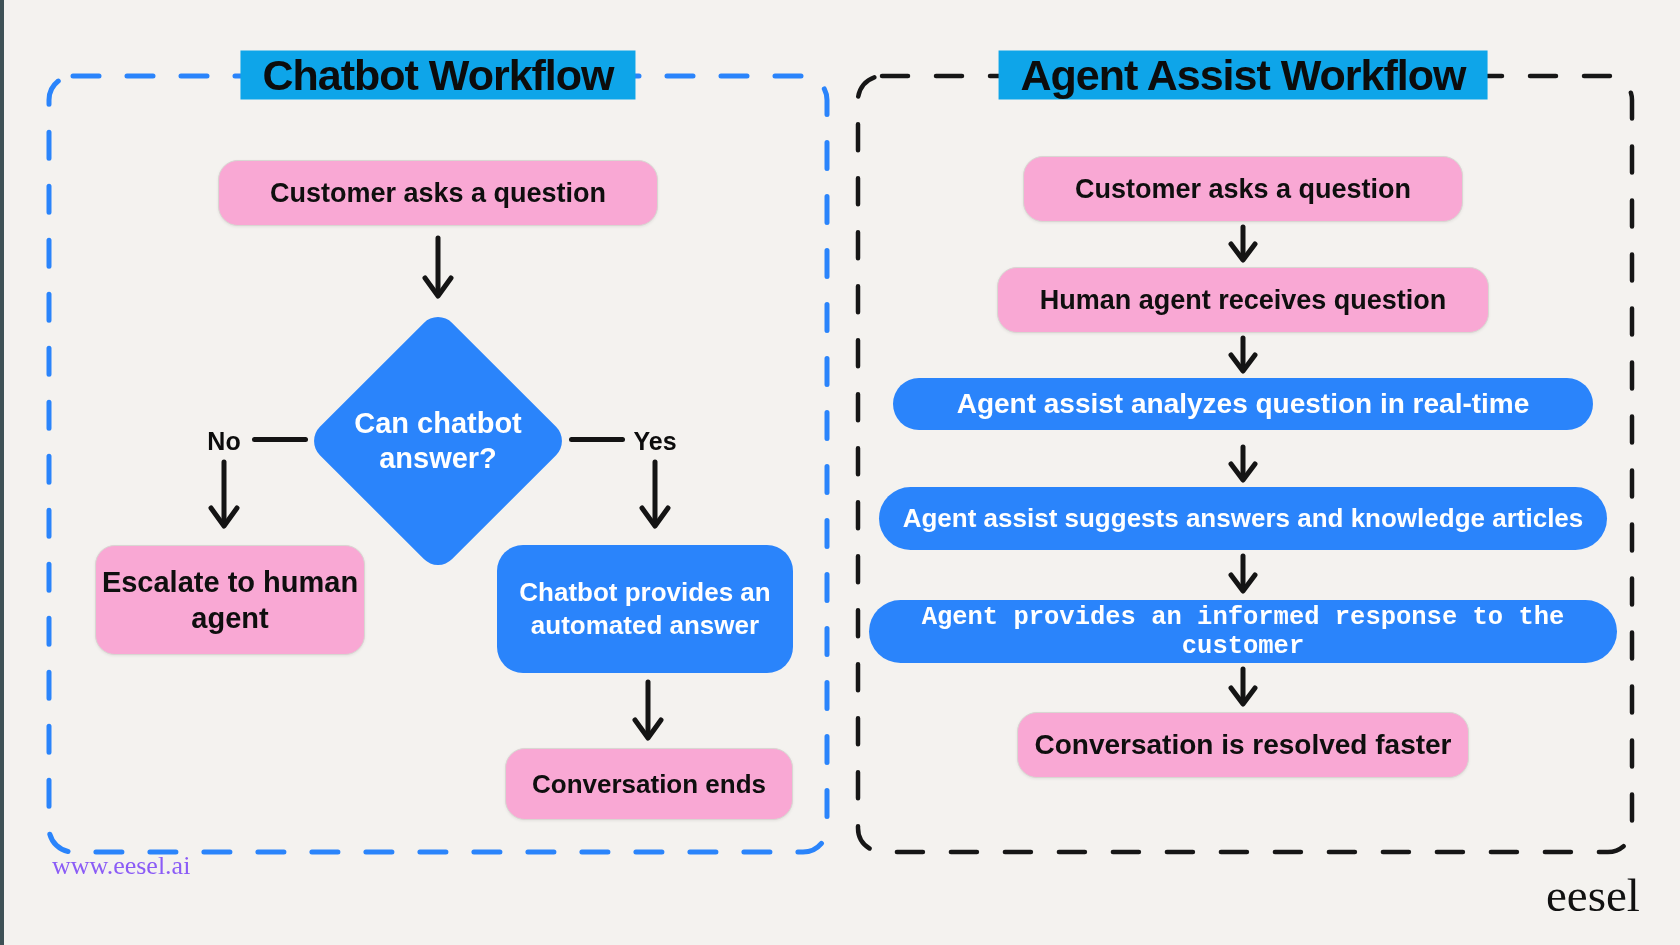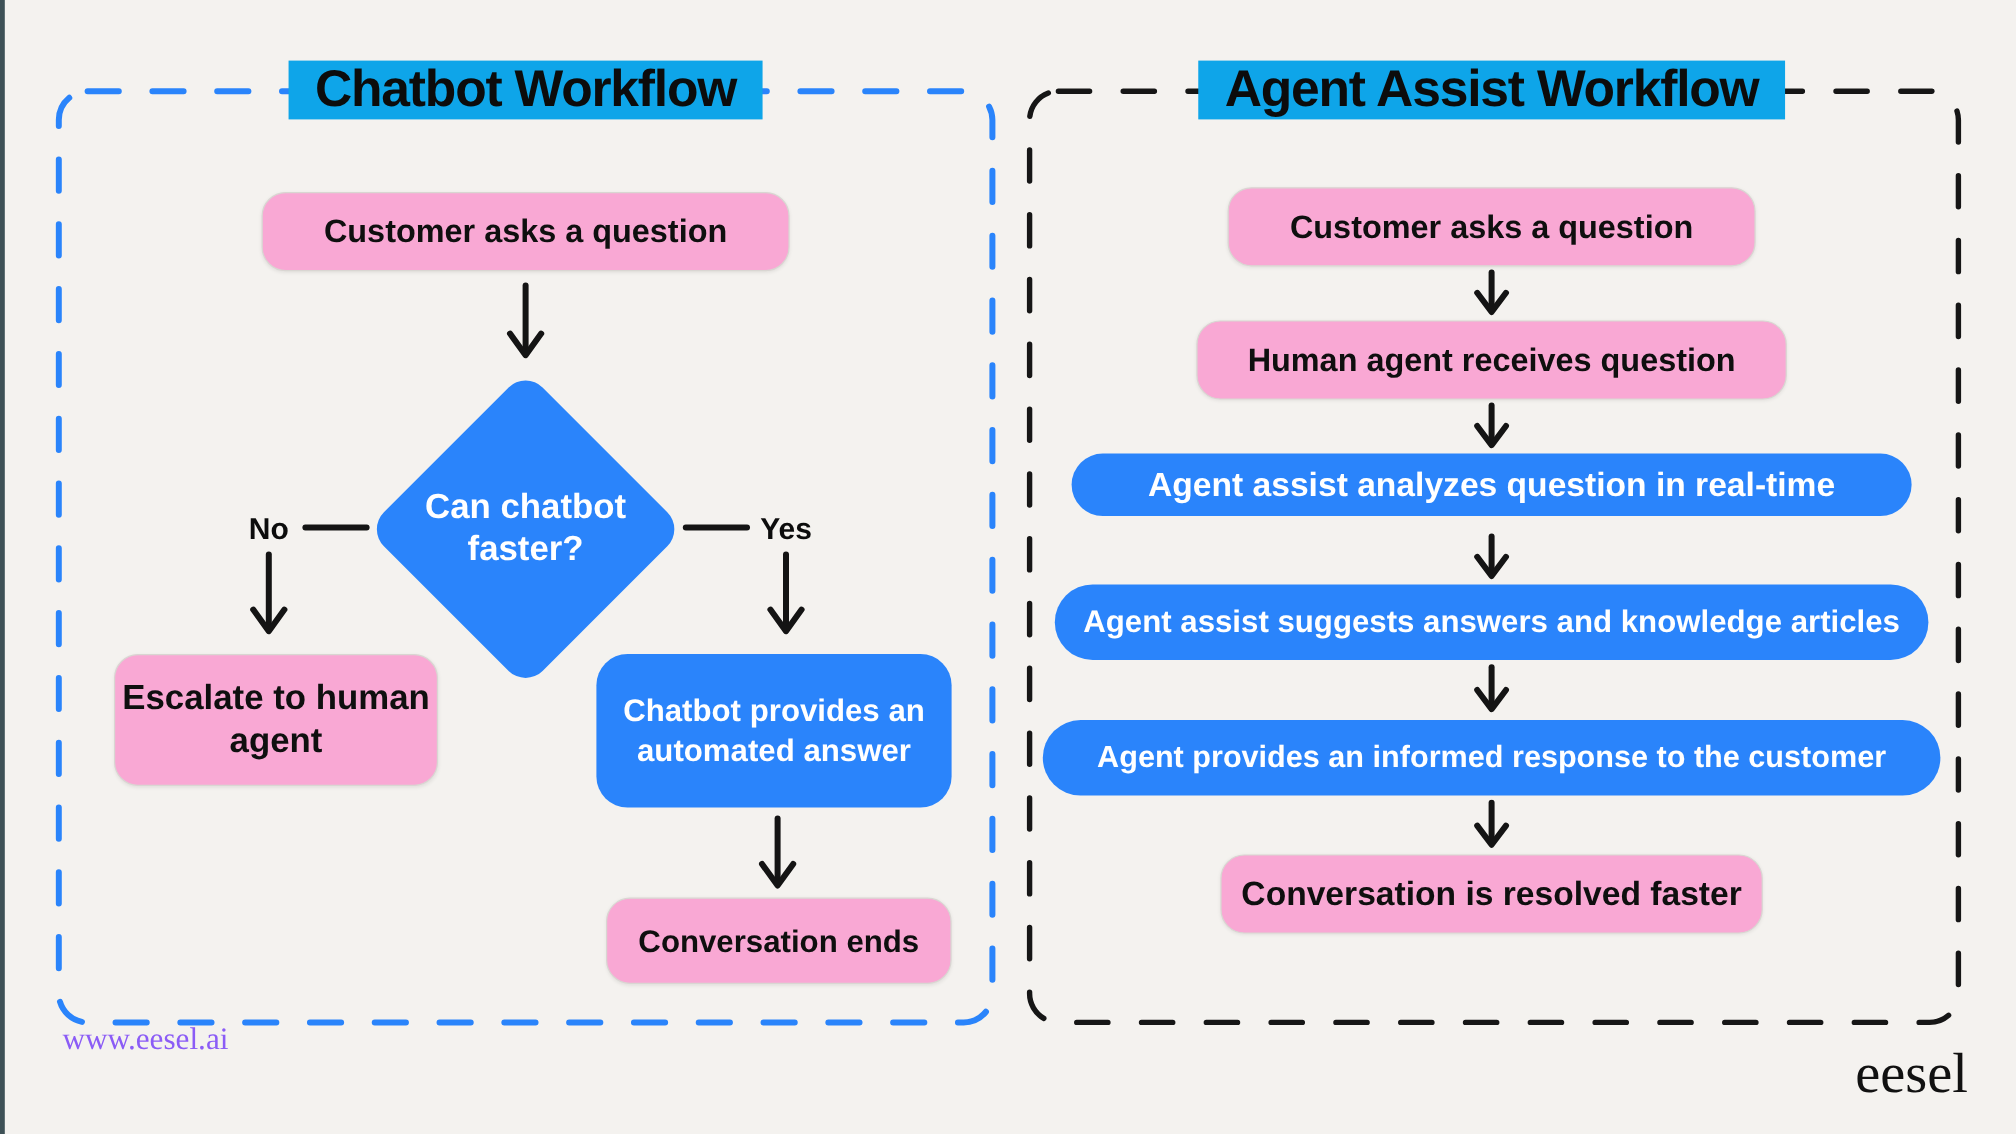--- a/index.html
+++ b/index.html
@@ -58,21 +58,21 @@
   .l-start{left:218px;top:160px;width:440px;height:66px;font-size:27px;}
   .l-escalate{left:95px;top:545px;width:270px;height:110px;font-size:29px;line-height:1.25;border-radius:22px;}
   .l-auto{left:497px;top:545px;width:296px;height:128px;font-size:26px;line-height:1.27;border-radius:26px;padding:15px 18px;}
   .l-end{left:505px;top:748px;width:288px;height:72px;font-size:26px;}
 
   
   .r-0{left:1023px;top:156px;width:440px;height:66px;font-size:27px;}
   .r-1{left:997px;top:267px;width:492px;height:66px;font-size:27px;}
   .r-2{left:893px;top:378px;width:700px;height:52px;font-size:28px;border-radius:32px;}
   .r-3{left:879px;top:487px;width:728px;height:63px;font-size:26px;border-radius:32px;}
-  .r-4{left:869px;top:600px;width:748px;height:63px;font-size:25.5px;border-radius:32px;}
+  .r-4{left:869px;top:600px;width:748px;height:63px;font-size:25.5px;border-radius:32px;font-family:Liberation Mono, monospace;}
   .r-5{left:1017px;top:712px;width:452px;height:66px;font-size:28px;}
 
   .footer-url{
     position:absolute;left:52px;top:851px;
     font-family:"Liberation Serif","DejaVu Serif",serif;
     font-size:26px;color:#8b5cf6;
   }
   .footer-brand{
     position:absolute;left:1546px;top:872px;
     font-family:"Liberation Serif","DejaVu Serif",serif;
@@ -92,21 +92,21 @@
   <div class="panel-title" style="left:438px;top:75px;">Chatbot Workflow</div>
 
   <div class="node white l-start">Customer asks a question</div>
 
   <svg class="arr" style="left:420px;top:234px;" width="36" height="70" viewBox="0 0 36 70">
     <path d="M18 4 L18 58"></path>
       <path d="M5 44 L18 62 L31 44"></path>
   </svg>
 
   <div class="diamond"></div>
-  <div class="diamond-label">Can chatbot faster?</div>
+  <div class="diamond-label">Can chatbot answer?</div>
 
   <div class="branch-line" style="left:252px;top:437px;width:56px;"></div>
   <div class="branch-label" style="left:196px;top:427px;">No</div>
   <svg class="arr" style="left:206px;top:458px;" width="36" height="78" viewBox="0 0 36 78">
     <path d="M18 4 L18 64"></path>
       <path d="M5 50 L18 68 L31 50"></path>
   </svg>
 
   <div class="branch-line" style="left:569px;top:437px;width:56px;"></div>
   <div class="branch-label" style="left:627px;top:427px;">Yes</div>

